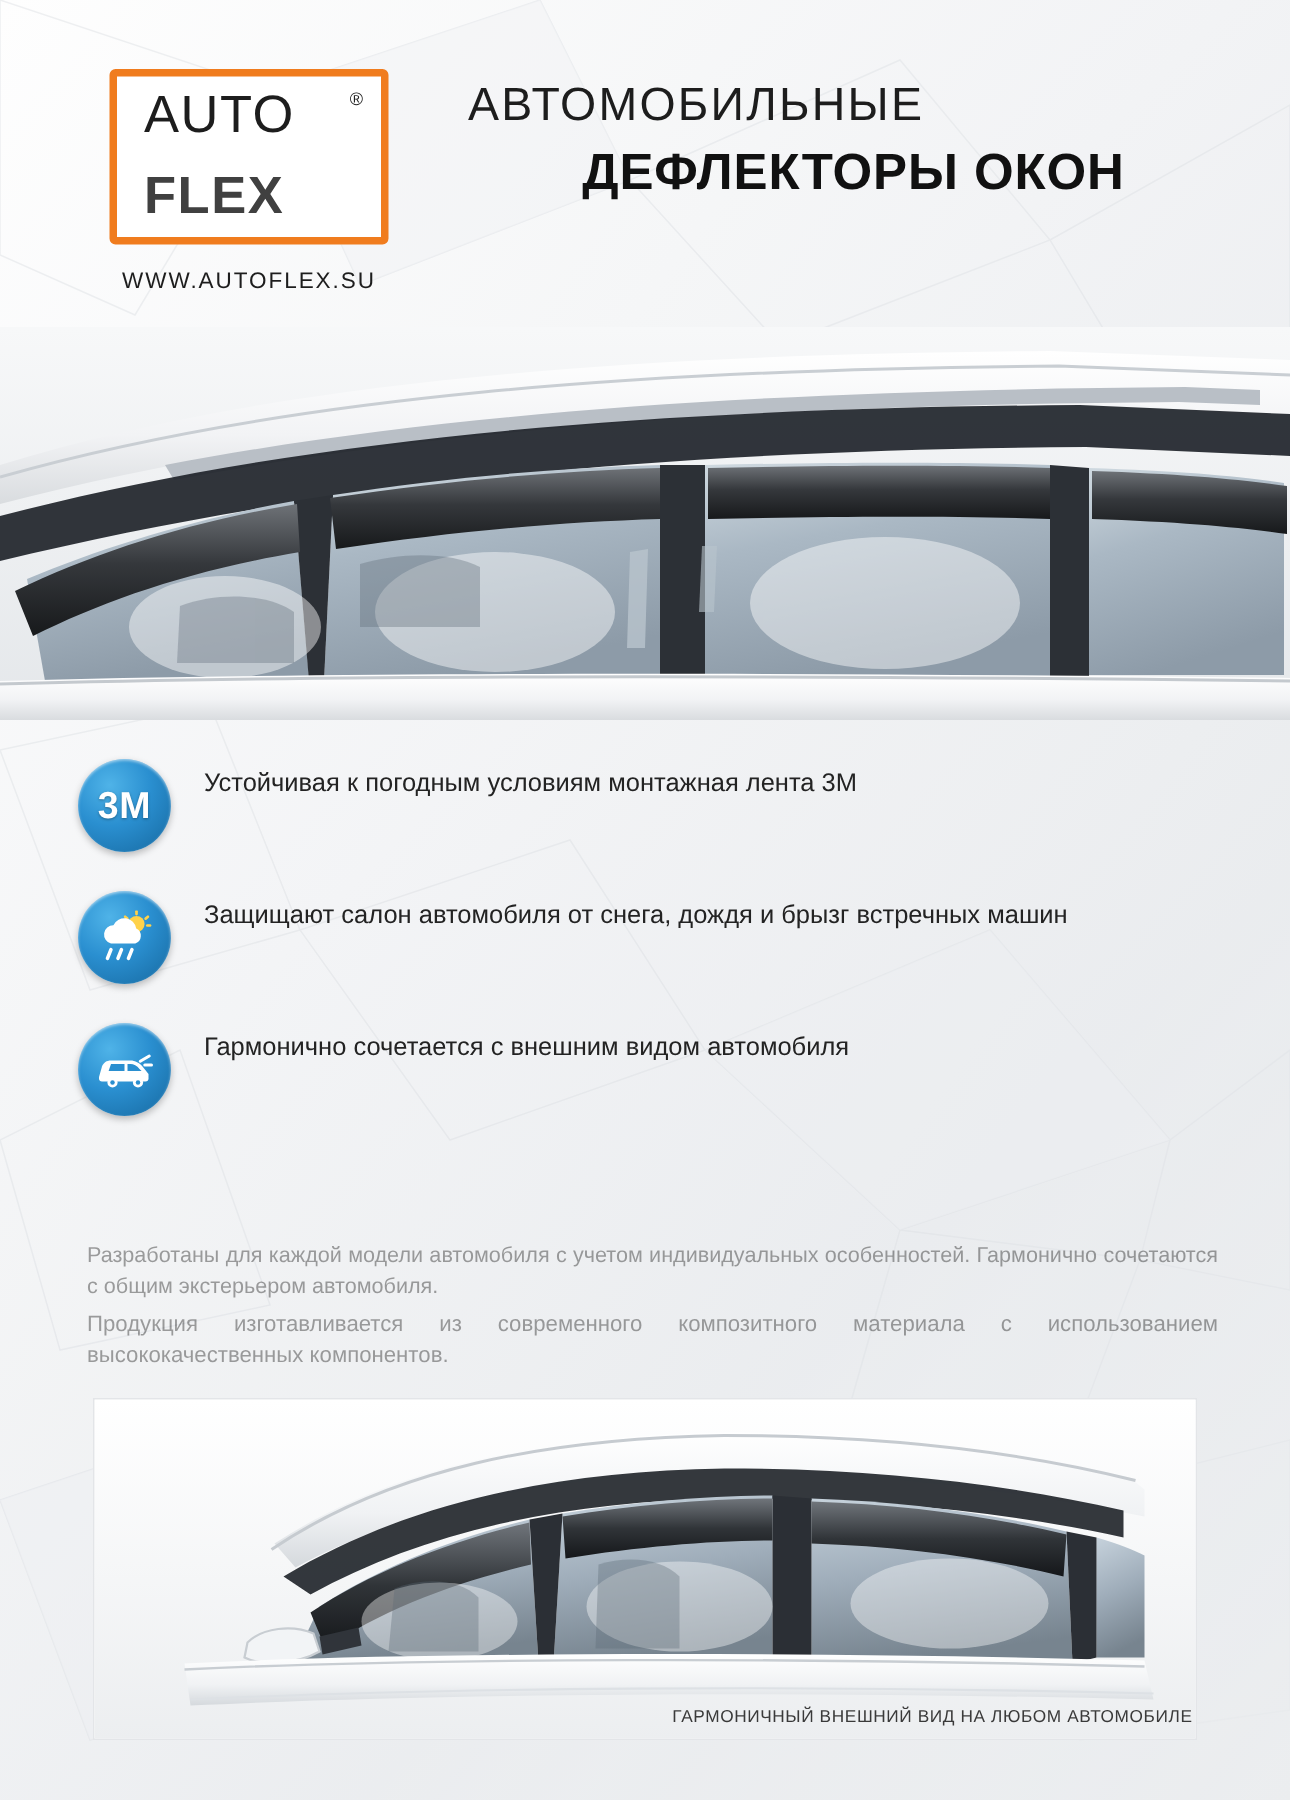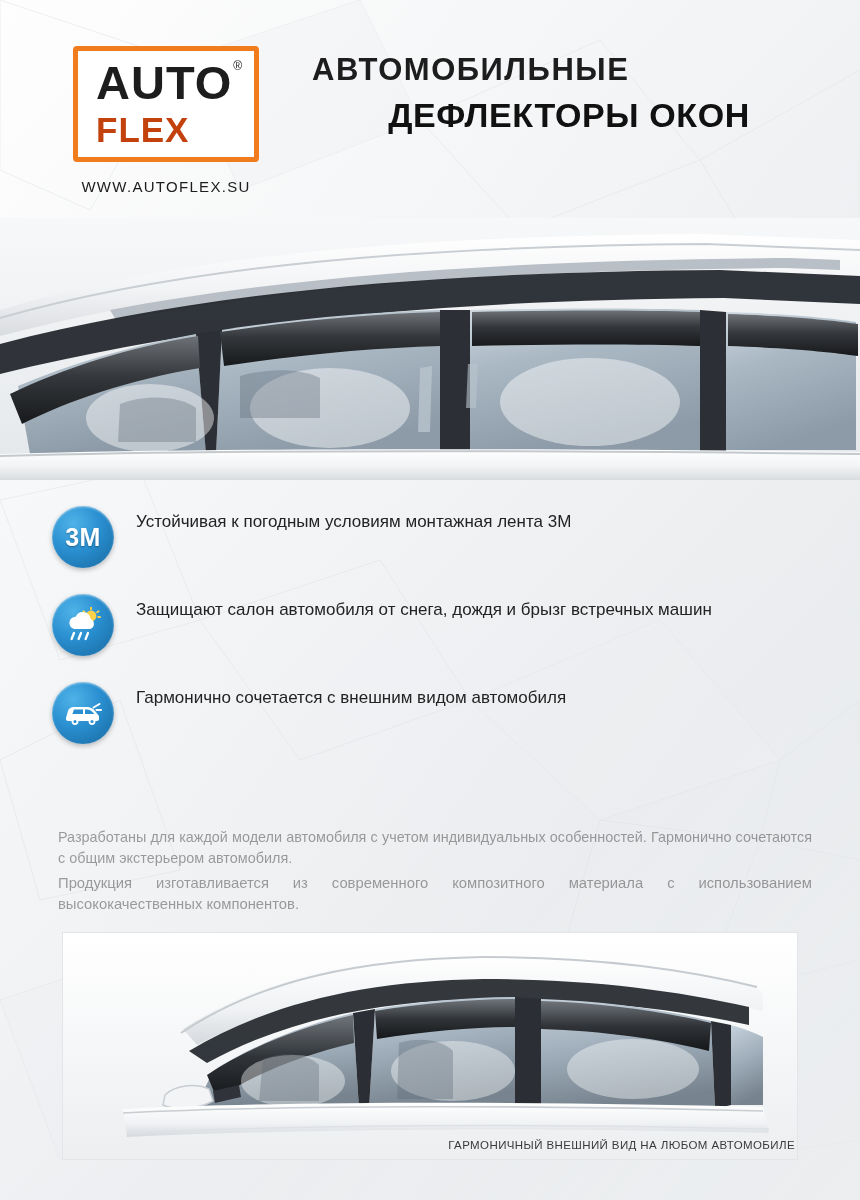--- a/index.html
+++ b/index.html
@@ -47,37 +47,37 @@
   .logo-box {
     position: relative;
     display: inline-block;
     border: 5px solid #F07C1E;
     border-radius: 4px;
     padding: 8px 16px 10px 16px;
     background: #ffffff;
     min-width: 186px;
   }
   .logo-auto {
-    font-size: 47px;
-    font-weight: bold;
+    font-size: 35px;
+    font-weight: normal;
     letter-spacing: 1px;
     color: #1d1d1d;
     line-height: 1.0;
     text-align: left;
     padding-left: 2px;
   }
   .logo-flex {
     font-size: 35px;
     font-weight: bold;
     letter-spacing: 1px;
-    color: #c2410c;
+    color: #404040;
     line-height: 1.0;
     text-align: left;
     padding-left: 2px;
-    margin-top: 6px;
+    margin-top: 19px;
   }
   .logo-r {
     position: absolute;
     right: 12px;
     top: 8px;
     font-size: 12px;
     color: #1d1d1d;
   }
   .logo-url {
     margin-top: 16px;
@@ -89,21 +89,21 @@
 
   .title-block {
     flex: 1;
     padding-top: 22px;
     padding-left: 10px;
   }
   .title-line1 {
     font-size: 31px;
     letter-spacing: 1.5px;
     color: #1d1d1d;
-    font-weight: bold;
+    font-weight: normal;
     text-align: left;
     padding-left: 10px;
   }
   .title-line2 {
     font-size: 34px;
     letter-spacing: 0.6px;
     color: #111;
     font-weight: bold;
     margin-top: 8px;
     text-align: center;

